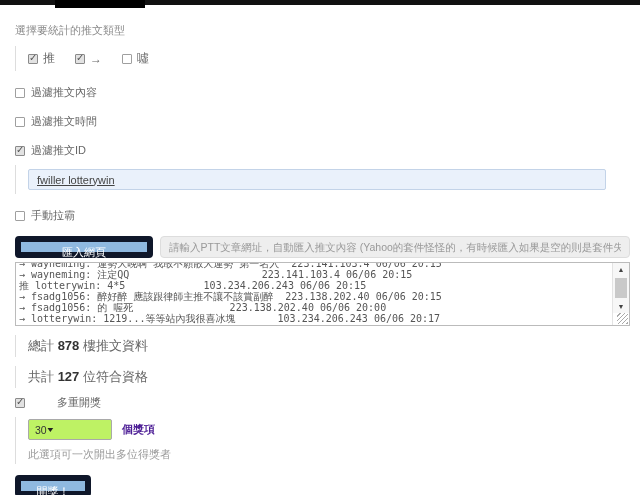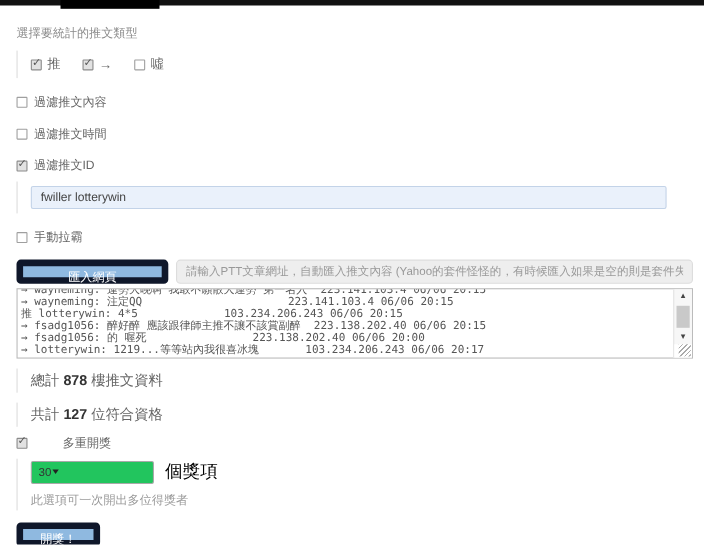--- a/index.html
+++ b/index.html
@@ -19,21 +19,21 @@
   .cb.checked { background:#e2e2e2; border-color:#8a8a8a; }
   .cb.checked::after { content:"✓"; position:absolute; top:-3px; left:0px; font-size:10px; color:#555; }
 
   .type-row { display:flex; align-items:center; gap:6px; margin-top:8px; }
   .type-row .pair { display:flex; align-items:center; gap:5px; margin-right:14px; font-size:12px; color:#666; }
 
   .opt { margin-top:14px; }
 
   .id-input-wrap { margin-top:7px; }
   .id-input { width:578px; height:21px; background:#eaf1fb; border:1px solid #c3d3e8; border-radius:2px;
-    font-size:11px; color:#444; padding:0 8px; font-family:"Liberation Sans",sans-serif; }
+    font-size:11px; color:#444; padding:0 8px; font-family:"Liberation Sans",sans-serif;text-decoration:underline; }
 
   .import-row { display:flex; gap:7px; margin-top:13px; align-items:center; }
   .btn { background:#8fb9e0; color:#fff; border:6px solid #0f172a; border-radius:4px;
     font-size:11px; text-align:center; cursor:pointer; }
   .btn-import { width:138px; height:22px; line-height:20px; }
   .import-input { flex:1; height:22px; background:#eee; border:1px solid #ddd; border-radius:4px;
     font-size:10.5px; color:#666; padding:0 8px; font-family:"Liberation Sans",sans-serif; }
   .import-input::placeholder { color:#999; }
 
   .comments-box { margin-top:4px; height:64px; border:1px solid #bbb; display:flex; background:#fff; }
@@ -52,25 +52,25 @@
 
   .stat-line { border-left:1px solid #ddd; padding:2px 0 2px 12px; margin-top:9px;
     font-size:13px; color:#666; }
   .stat-line b { color:#333; }
 
   .promise-row { margin-top:17px; }
   .multi-row { margin-top:7px;gap:32px; }
 
   .prize-group { margin-top:7px; border-left:1px solid #ddd; padding:2px 0 2px 12px; }
   .prize-row { display:flex; align-items:center; gap:10px; }
-  .select { width:112px; height:21px; background:#22c55e; border:1px solid #a9a9a9; border-radius:2px;
+  .select { width:84px; height:21px; background:#bef264; border:1px solid #a9a9a9; border-radius:2px;
     display:flex; align-items:center; justify-content:flex-start; padding:0 6px; cursor:pointer; }
   .select-value { font-size:10.5px; color:#333; }
   .select-chevron { font-size:7px; color:#222; transform:scaleX(1.4); }
-  .prize-unit { font-size:16px; color:#000000; }
+  .prize-unit { font-size:11px; color:#4c1d95;font-weight:bold; }
   .helper { font-size:11px; color:#9a9a9a; margin-top:7px; }
 
   .btn-draw { width:76px; height:22px; line-height:20px; margin-top:11px; }
 </style>
 </head>
 <body>
 
 <div class="topbar">
   <div class="topbar-left"></div>
 </div>

